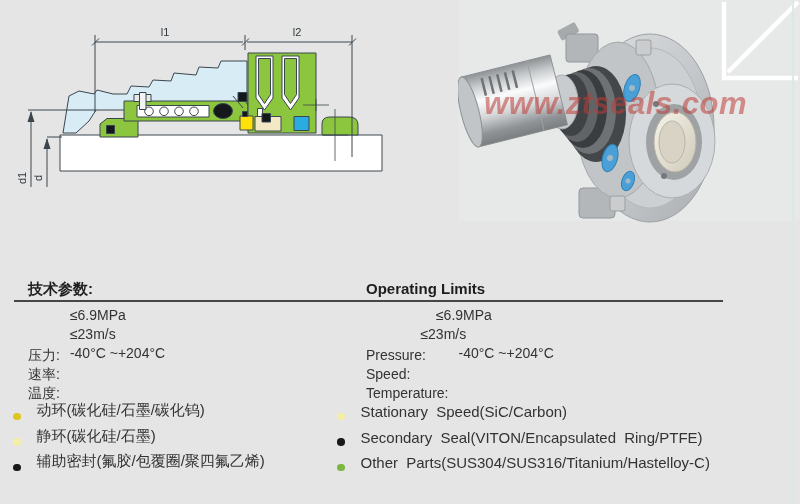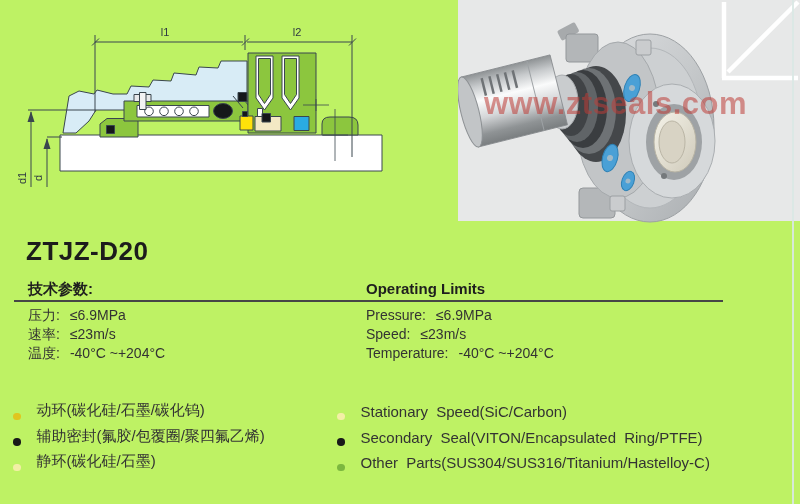--- a/index.html
+++ b/index.html
@@ -1,38 +1,38 @@
 <!DOCTYPE html>
 <html><head>
 <meta charset="utf-8">
 <style>
   html,body{margin:0;padding:0;background:#fff;}
-  .page{position:relative;width:800px;height:504px;background:#bef264;overflow:hidden;
+  .page{position:relative;width:800px;height:504px;background:#e5e5e5;overflow:hidden;
         font-family:"Liberation Sans","DejaVu Sans",sans-serif;color:#2e2e2e;}
   
   .drawing{position:absolute;left:0;top:0;width:440px;height:232px;}
   .drawing line,.drawing path,.drawing rect,.drawing ellipse,.drawing circle{vector-effect:non-scaling-stroke;}
   .dim-label{font-size:11px;fill:#2f3a41;}
   
-  .photo{position:absolute;left:458px;top:0;width:342px;height:221px;background:#e7e8e8;}
+  .photo{position:absolute;left:458px;top:0;width:342px;height:221px;background:#e7e8e8;font-style:italic;}
   .photo svg{position:absolute;left:0;top:0;}
   .corner{left:262px !important;top:0;}
   .watermark{position:absolute;left:26px;top:86px;width:310px;font-size:31px;font-weight:bold;
              letter-spacing:.5px;color:rgba(190,60,54,.55);white-space:nowrap;z-index:3;}
   
   .title{position:absolute;left:26px;top:236px;font-size:26px;font-weight:800;color:#1c1c1c;letter-spacing:.5px;}
   .spec-head{position:absolute;top:280px;font-size:15px;font-weight:bold;color:#1e1e1e;}
   .spec-head.cn{left:28px;}
   .spec-head.en{left:366px;}
   .rule{position:absolute;left:14px;top:300px;width:709px;height:2px;background:#464646;}
   .spec-col{position:absolute;top:306px;font-size:14px;color:#333;}
   .spec-col.cn{left:28px;}
   .spec-col.en{left:366px;}
   .spec-row{height:19px;line-height:19px;display:flex;}
-  .spec-label{margin-right:10px;}
+  .spec-label{margin-right:10px;margin-top:40px;}
   
   .mat-col{position:absolute;top:395px;font-size:15px;color:#333;}
   .mat-col.cn{left:13px;}
   .mat-col.en{left:337px;word-spacing:4px;}
   .mat-row{height:25.4px;display:flex;align-items:flex-end;gap:16px;white-space:nowrap;}
   .bullet{width:7.5px;height:7.5px;border-radius:50%;flex:0 0 auto;background:#ccc;}
   .edge-line{position:absolute;left:792px;top:0;width:2px;height:504px;background:#d9e8e4;opacity:.9;z-index:5;}
 </style>
 </head>
 <body>
@@ -205,21 +205,20 @@
 
     <svg class="corner" width="80" height="84" viewBox="0 0 80 84">
       <line x1="4" y1="2" x2="4" y2="78" stroke="#ffffff" stroke-width="4.5"></line>
       <line x1="2" y1="78" x2="78" y2="78" stroke="#ffffff" stroke-width="4.5"></line>
       <line x1="8" y1="72" x2="78" y2="2" stroke="#ffffff" stroke-width="4.5"></line>
     </svg>
 
     <div class="watermark">www.ztseals.com</div>
   </div>
 
-  <div class="title">ZTJZ-D20</div>
 
   <div class="spec-head cn">技术参数:</div>
   <div class="spec-head en">Operating Limits</div>
   <div class="rule"></div>
 
   <div class="spec-col cn">
     <div class="spec-row">
       <span class="spec-label">压力:</span>
       <span class="spec-value">≤6.9MPa</span>
     </div>
@@ -247,27 +246,27 @@
       <span class="spec-value">-40°C ~+204°C</span>
     </div>
   </div>
 
   <div class="mat-col cn">
     <div class="mat-row">
       <span class="bullet" style="background: rgb(224, 197, 31);"></span>
       <span>动环(碳化硅/石墨/碳化钨)</span>
     </div>
     <div class="mat-row">
+      <span class="bullet" style="background: rgb(243, 239, 166);"></span>
+      <span>静环(碳化硅/石墨)</span>
+    </div>
+    <div class="mat-row">
       <span class="bullet" style="background: rgb(25, 25, 25);"></span>
       <span>辅助密封(氟胶/包覆圈/聚四氟乙烯)</span>
     </div>
-    <div class="mat-row">
-      <span class="bullet" style="background: rgb(243, 239, 166);"></span>
-      <span>静环(碳化硅/石墨)</span>
-    </div>
   </div>
 
   <div class="mat-col en">
     <div class="mat-row">
       <span class="bullet" style="background: rgb(243, 239, 166);"></span>
       <span>Stationary Speed(SiC/Carbon)</span>
     </div>
     <div class="mat-row">
       <span class="bullet" style="background: rgb(25, 25, 25);"></span>
       <span>Secondary Seal(VITON/Encapsulated Ring/PTFE)</span>

